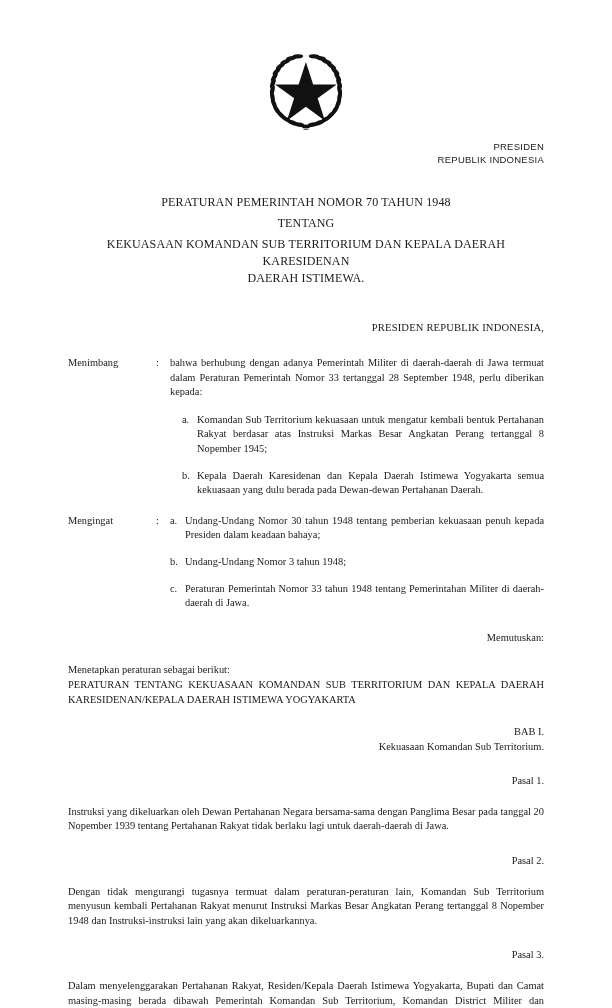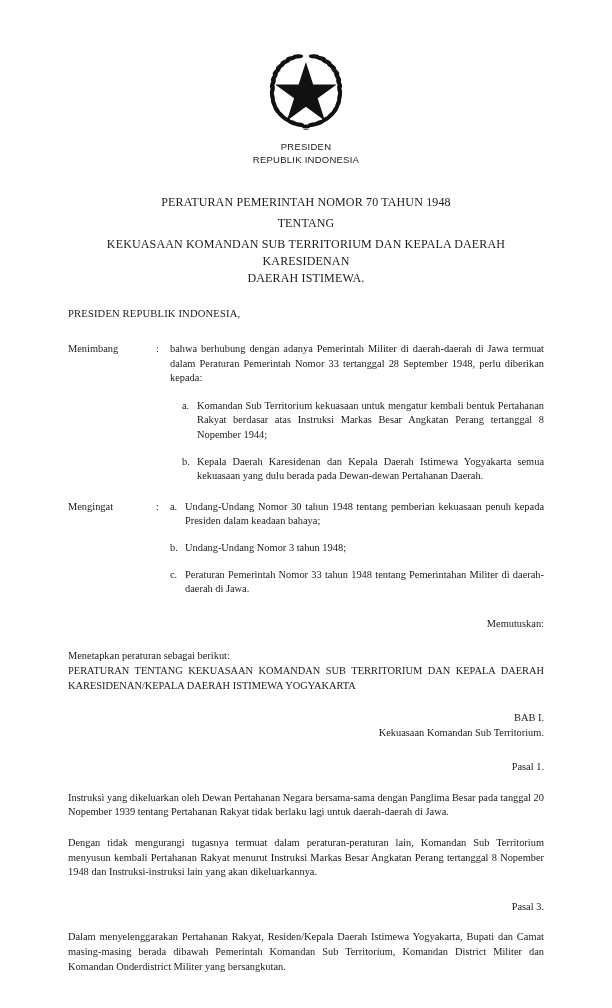--- a/index.html
+++ b/index.html
@@ -21,21 +21,21 @@
     left: 0; top: 0;
     width: 612px;
     height: 1008px;
     box-sizing: border-box;
     padding: 0 68px;
   }
 
   
   .emblem-block {
     padding-top: 42px;
-    text-align: center;
+    text-align: right;
   }
   .emblem {
     width: 96px;
     height: 96px;
     margin: 0 auto;
     display: block;
   }
   .emblem-caption {
     font-family: "Liberation Sans", "DejaVu Sans", sans-serif;
     font-size: 9.5px;
@@ -52,22 +52,22 @@
   }
   .title-line {
     font-size: 12px;
     line-height: 17px;
     letter-spacing: 0.15px;
   }
   .presiden-ri {
     font-size: 10.6px;
     line-height: 17px;
     letter-spacing: 0.15px;
-    margin-top: 18px;
-    text-align: left;
+    margin-top: 32px;
+    text-align: right;
   }
 
   
   .clause-section {
     margin-top: 20px;
   }
   .clause-row {
     display: flex;
     align-items: flex-start;
     margin-top: 14px;
@@ -218,21 +218,21 @@
   <div class="clause-section">
 
     <div class="clause-row">
       <div class="clause-label">Menimbang</div>
       <div class="clause-colon">:</div>
       <div class="clause-body">
         <div class="clause-para">bahwa berhubung dengan adanya Pemerintah Militer di daerah-daerah di Jawa termuat dalam Peraturan Pemerintah Nomor 33 tertanggal 28 September 1948, perlu diberikan kepada:</div>
         <ul class="sub-list spaced-top indent-sub">
           <li class="sub-item">
             <span class="sub-marker">a.</span>
-            <span class="sub-text">Komandan Sub Territorium kekuasaan untuk mengatur kembali bentuk Pertahanan Rakyat berdasar atas Instruksi Markas Besar Angkatan Perang tertanggal 8 Nopember 1944;</span>
+            <span class="sub-text">Komandan Sub Territorium kekuasaan untuk mengatur kembali bentuk Pertahanan Rakyat berdasar atas Instruksi Markas Besar Angkatan Perang tertanggal 8 Nopember 1945;</span>
           </li>
           <li class="sub-item">
             <span class="sub-marker">b.</span>
             <span class="sub-text">Kepala Daerah Karesidenan dan Kepala Daerah Istimewa Yogyakarta semua kekuasaan yang dulu berada pada Dewan-dewan Pertahanan Daerah.</span>
           </li>
         </ul>
       </div>
     </div>
 
     <div class="clause-row mt-16">
@@ -262,18 +262,19 @@
   <div class="para-left mt-18">Menetapkan peraturan sebagai berikut:</div>
 
   <div class="para mt-6">PERATURAN TENTANG KEKUASAAN KOMANDAN SUB TERRITORIUM DAN KEPALA DAERAH KARESIDENAN/KEPALA DAERAH ISTIMEWA YOGYAKARTA</div>
 
   <div class="center-line mt-18">BAB I.</div>
   <div class="center-line">Kekuasaan Komandan Sub Territorium.</div>
 
   <div class="center-line mt-20">Pasal 1.</div>
   <div class="para mt-16">Instruksi yang dikeluarkan oleh Dewan Pertahanan Negara bersama-sama dengan Panglima Besar pada tanggal 20 Nopember 1939 tentang Pertahanan Rakyat tidak berlaku lagi untuk daerah-daerah di Jawa.</div>
 
+  <div class="center-line mt-20">Pasal 2.</div>
   <div class="para mt-16">Dengan tidak mengurangi tugasnya termuat dalam peraturan-peraturan lain, Komandan Sub Territorium menyusun kembali Pertahanan Rakyat menurut Instruksi Markas Besar Angkatan Perang tertanggal 8 Nopember 1948 dan Instruksi-instruksi lain yang akan dikeluarkannya.</div>
 
   <div class="center-line mt-20">Pasal 3.</div>
   <div class="para mt-16">Dalam menyelenggarakan Pertahanan Rakyat, Residen/Kepala Daerah Istimewa Yogyakarta, Bupati dan Camat masing-masing berada dibawah Pemerintah Komandan Sub Territorium, Komandan District Militer dan Komandan Onderdistrict Militer yang bersangkutan.</div>
 
 </div>
 
 </body></html>

